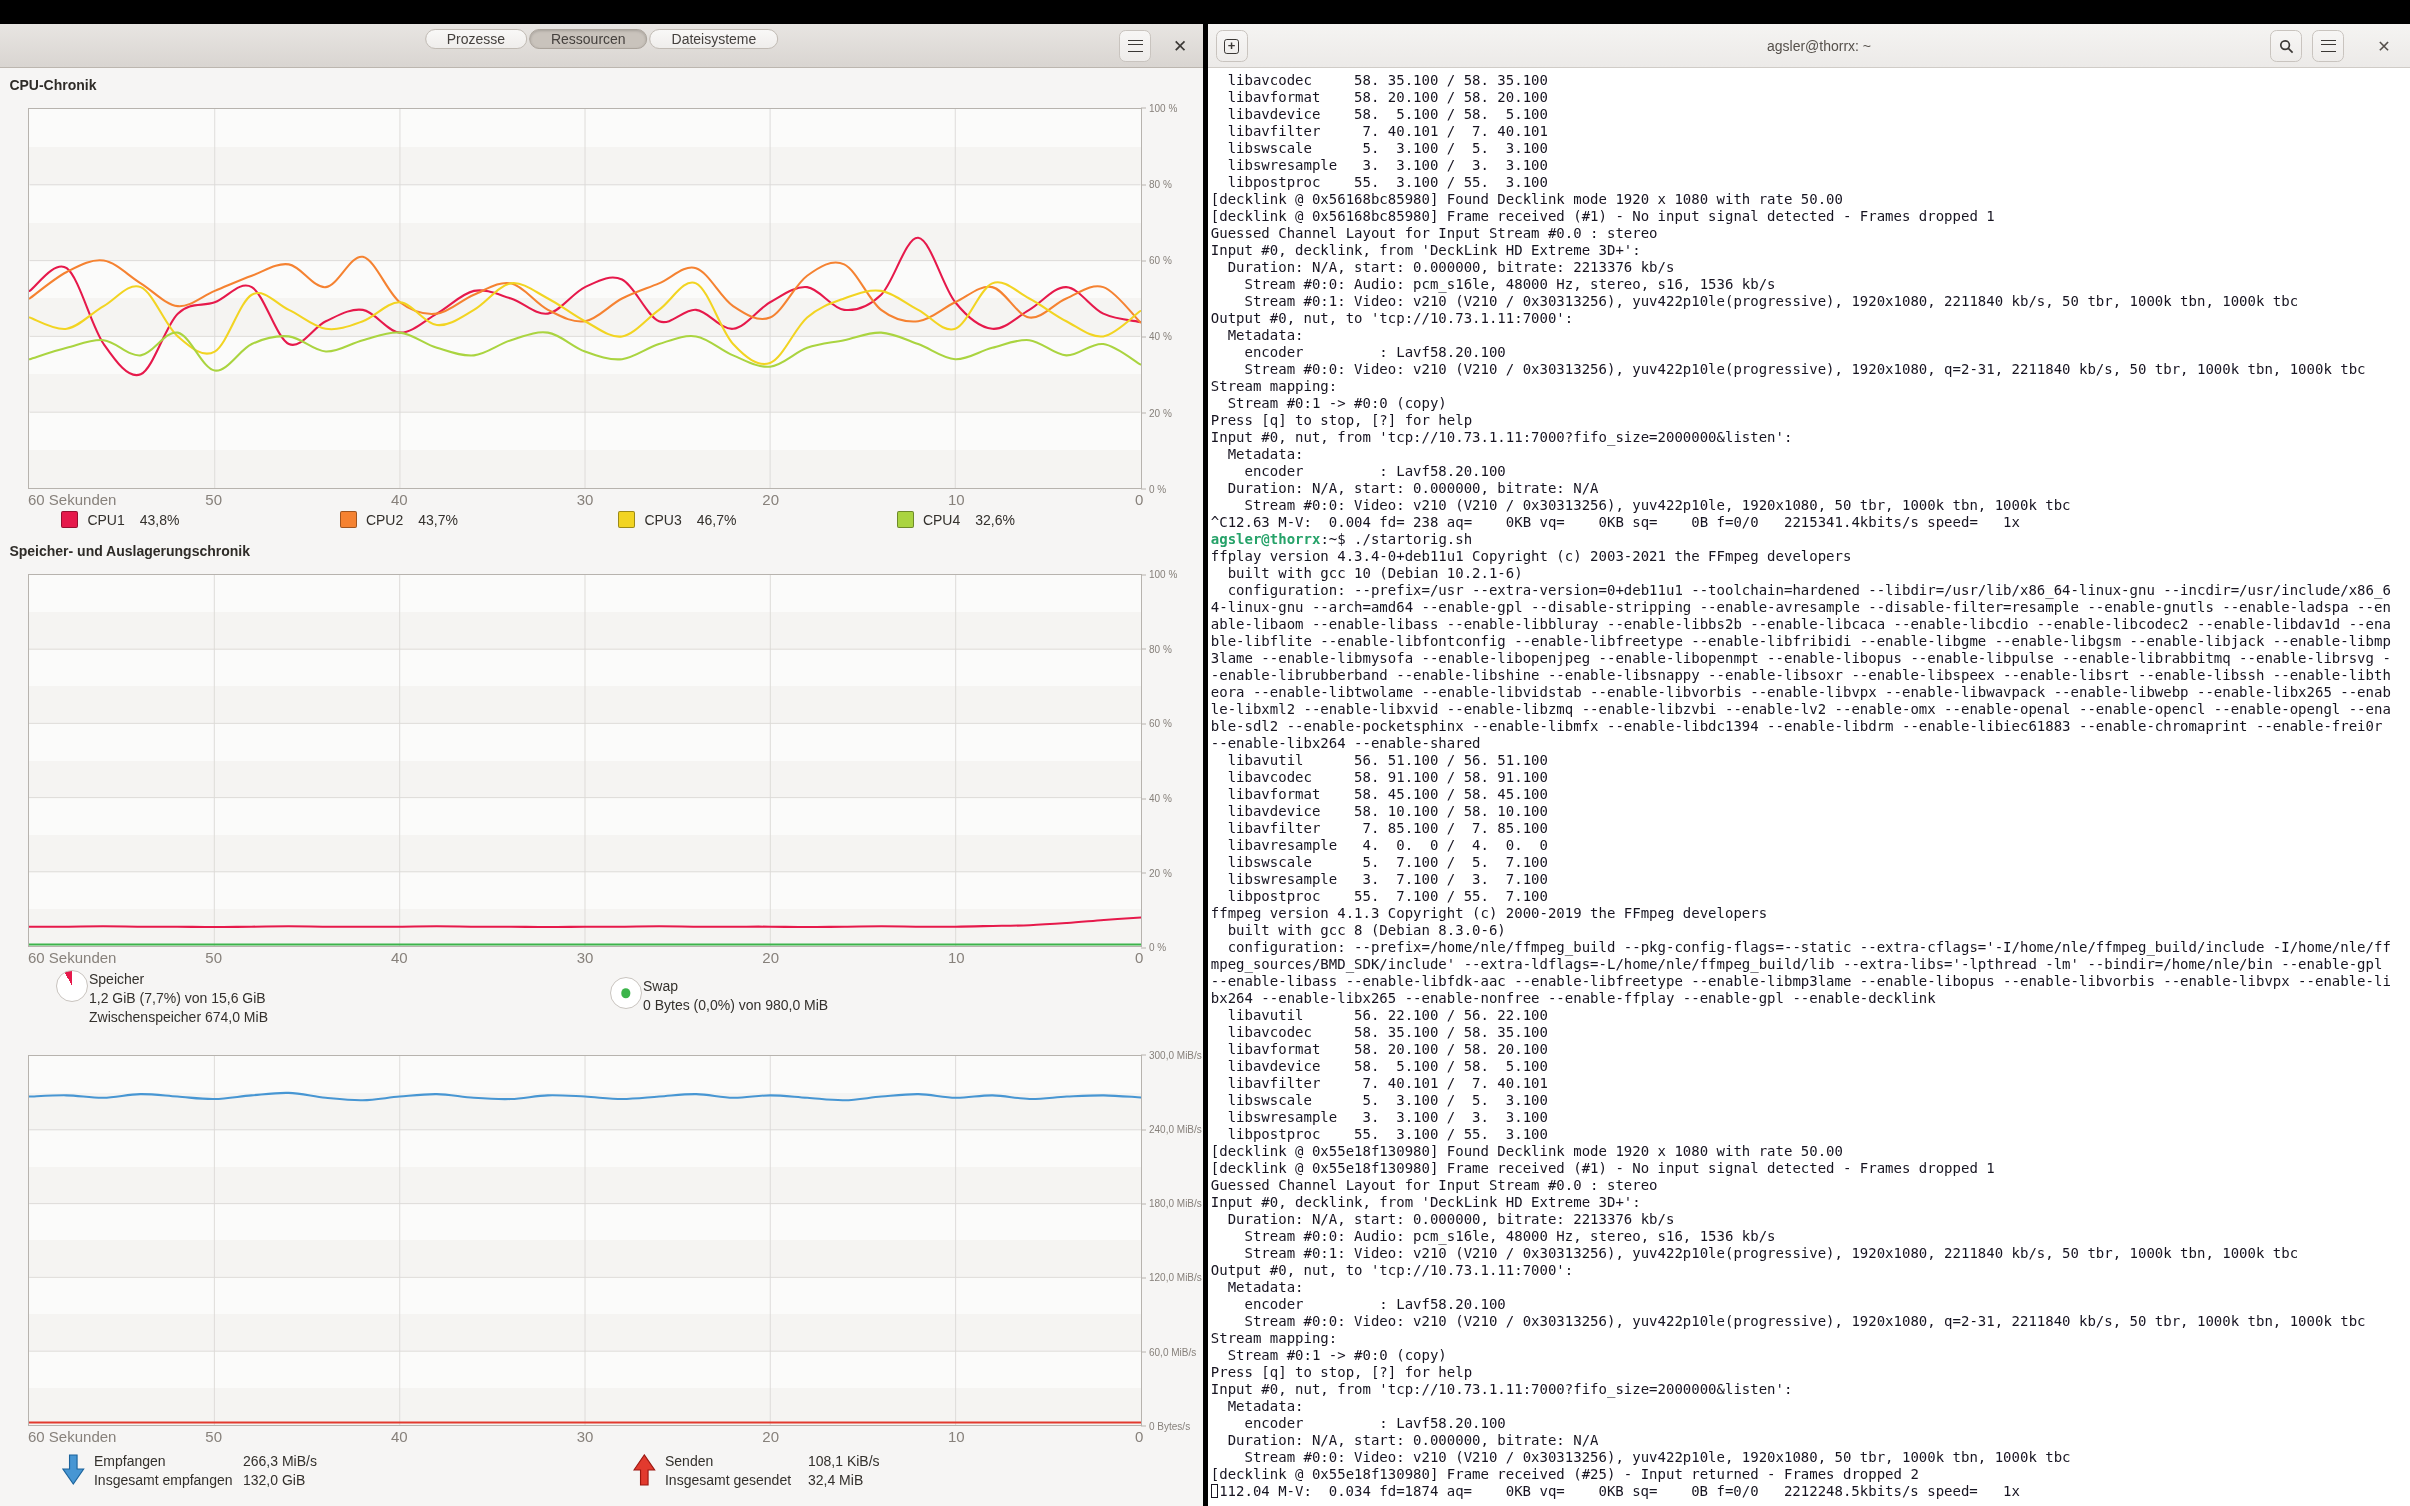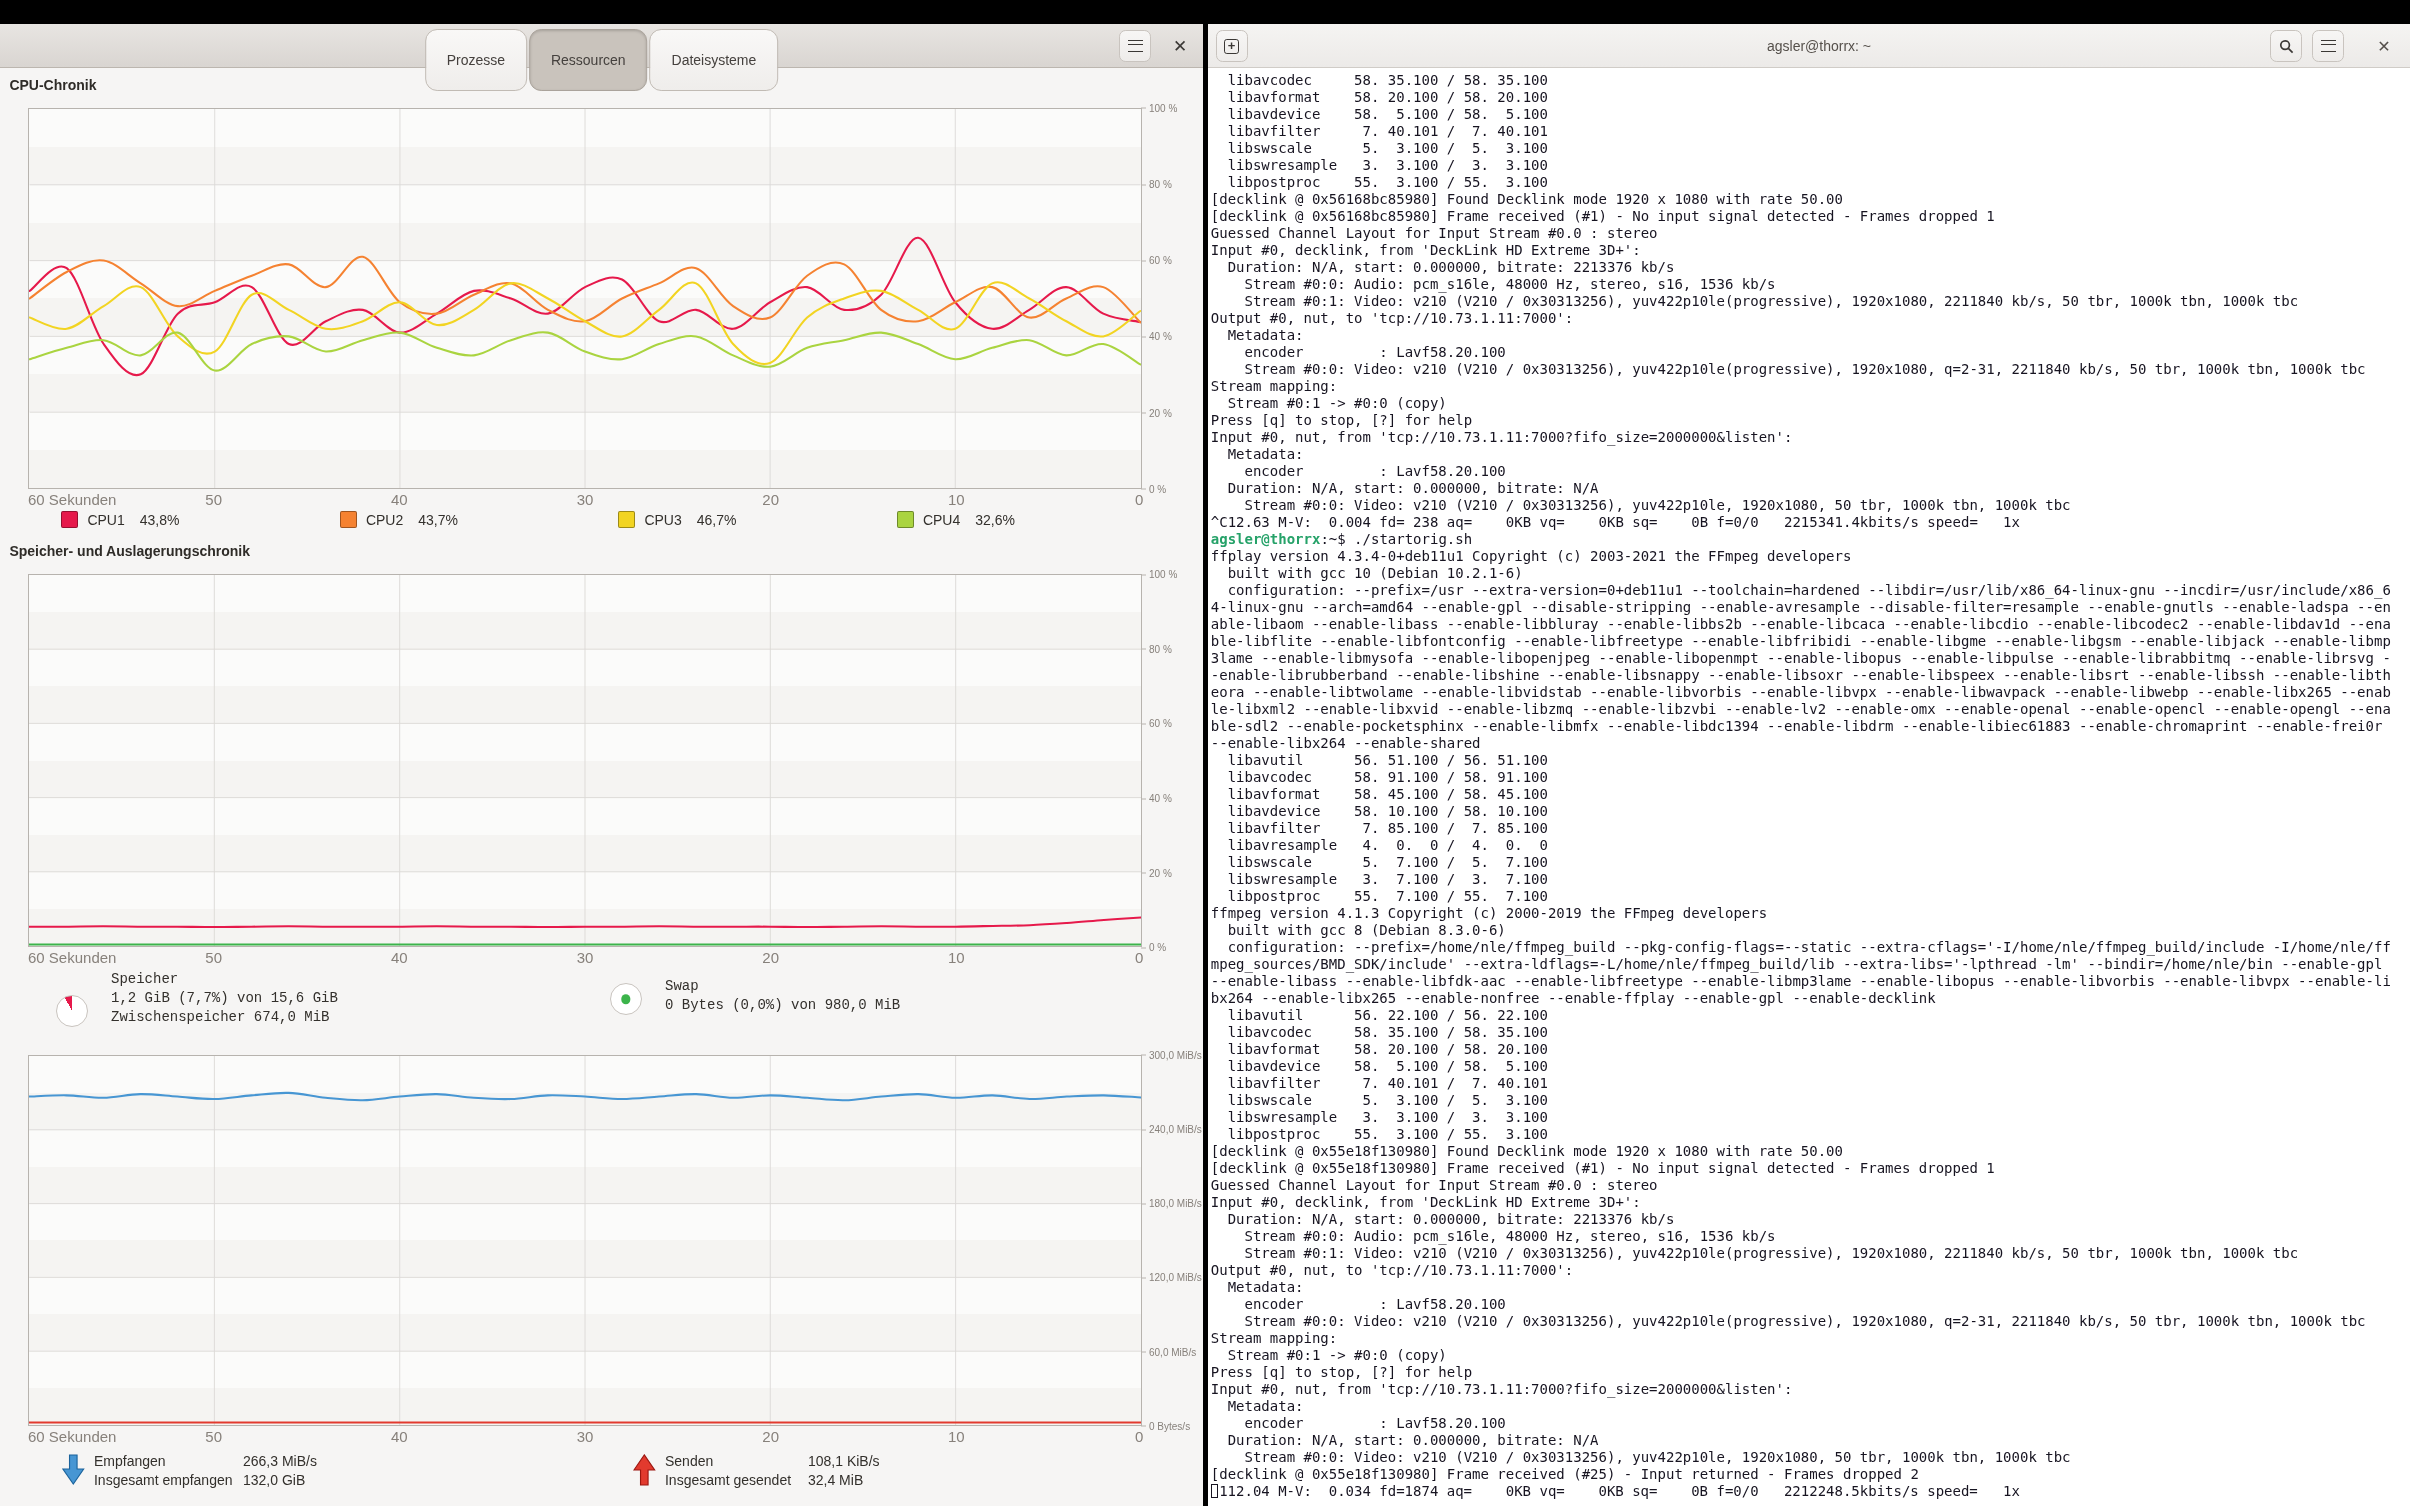--- a/index.html
+++ b/index.html
@@ -8,21 +8,21 @@
   
   .window { position:absolute; top:23.5px; height:1483px; }
   #sysmon { left:0; width:1203px; background:#f6f5f4; }
   #term   { left:1208px; width:1202px; background:#ffffff; }
 
   
   .headerbar { height:44px; border-bottom:0.9px solid #bcb6af; background:linear-gradient(#e8e5e2,#d9d5d1); position:relative; }
   #term .headerbar { background:linear-gradient(#f5f4f2,#eceae8); border-bottom:0.9px solid #d0ccc7; }
 
   .tabgroup { position:absolute; left:50%; top:5.6px; transform:translateX(-50%); display:flex; gap:1.9px; }
-  .tab { padding:22px 21px; font-size:14px; color:#45413e; border:0.9px solid #c1bbb4; border-radius:12px;
+  .tab { padding:1px 21px; font-size:14px; color:#45413e; border:0.9px solid #c1bbb4; border-radius:12px;
          background:linear-gradient(#f9f8f7,#efedeb); cursor:default; }
   .tab.active { background:#c9c3bc; border-color:#aaa39b; box-shadow:inset 0 0.9px 2.8px rgba(0,0,0,.18); }
 
   .hbtn { position:absolute; top:6.6px; width:32px; height:32px; border-radius:6.6px; border:0.9px solid #c9c4bf;
           background:linear-gradient(#f7f6f5,#eeecea); display:flex; align-items:center; justify-content:center;
           color:#3b3835; font-size:15px; }
   .hbtn.flat { border:none; background:transparent; }
   .menu-lines { width:15px; height:11.3px; border-top:1.9px solid #3b3835; border-bottom:1.9px solid #3b3835; position:relative; }
   .menu-lines::after { content:""; position:absolute; left:0; right:0; top:2.8px; border-top:1.9px solid #3b3835; }
   .title { position:absolute; left:0; right:0; top:0; height:44px; display:flex; align-items:center; justify-content:center;
@@ -42,21 +42,21 @@
   .xlabels span { position:absolute; top:1.9px; transform:translateX(-50%); }
   .xlabels span:first-child { transform:none; }
   .xlabels span:last-child { transform:translateX(-85%); }
 
   .legend-cpu { display:grid; grid-template-columns:repeat(4,1fr); margin-left:28px; width:1114px; height:28px; align-items:center; }
   .legend-item { display:flex; align-items:center; padding-left:33px; font-size:14px; color:#33302c; gap:9.4px; }
   .swatch { width:17px; height:17px; border:0.9px solid rgba(0,0,0,.35); border-radius:1.9px; flex:0 0 auto; }
   .legend-val { margin-left:5.6px; }
 
   .legend-mem { position:relative; height:66px; margin-top:5.6px; }
-  .mem-block { position:absolute; top:0; display:flex; align-items:flex-end; gap:23px;font-family:Liberation Mono, monospace; }
+  .mem-block { position:absolute; top:0; display:flex; align-items:flex-start; gap:1px; }
   .pie { width:32px; height:32px; border-radius:50%; border:0.9px solid #c9c4bf; background:#fff; position:relative; flex:0 0 auto; }
   .pie .dot { position:absolute; left:50%; top:50%; width:9.4px; height:9.4px; border-radius:50%; transform:translate(-50%,-50%); }
   .mem-text { font-size:14px; color:#33302c; line-height:19px; }
 
   .legend-net { position:relative; height:42px; margin-top:9.4px; }
   .net-block { position:absolute; top:0; display:flex; gap:9.4px; }
   .net-rows { font-size:14px; color:#33302c; line-height:19px; }
   .net-row { display:flex; }
   .nlab { width:149px; }
   .arrow { flex:0 0 auto; margin-top:1.9px; }

